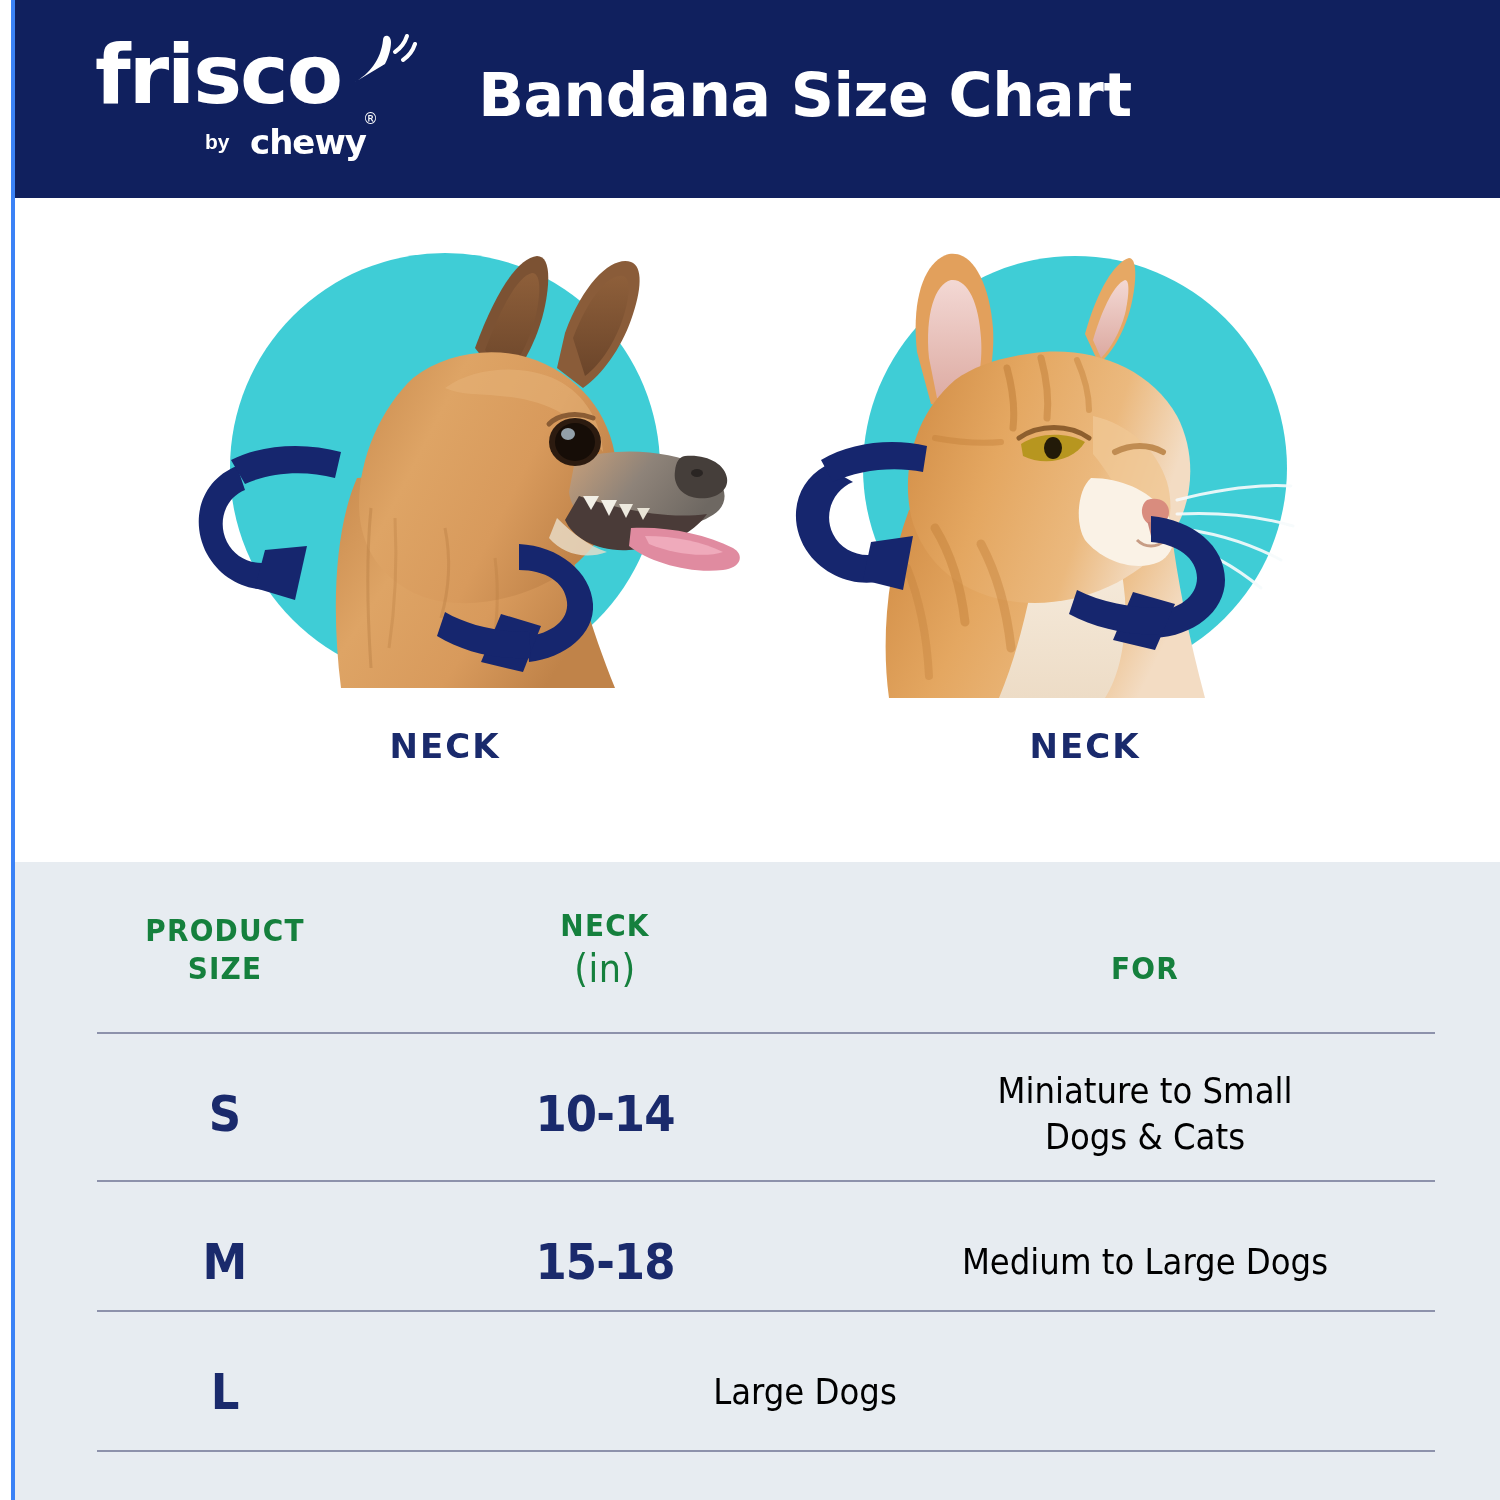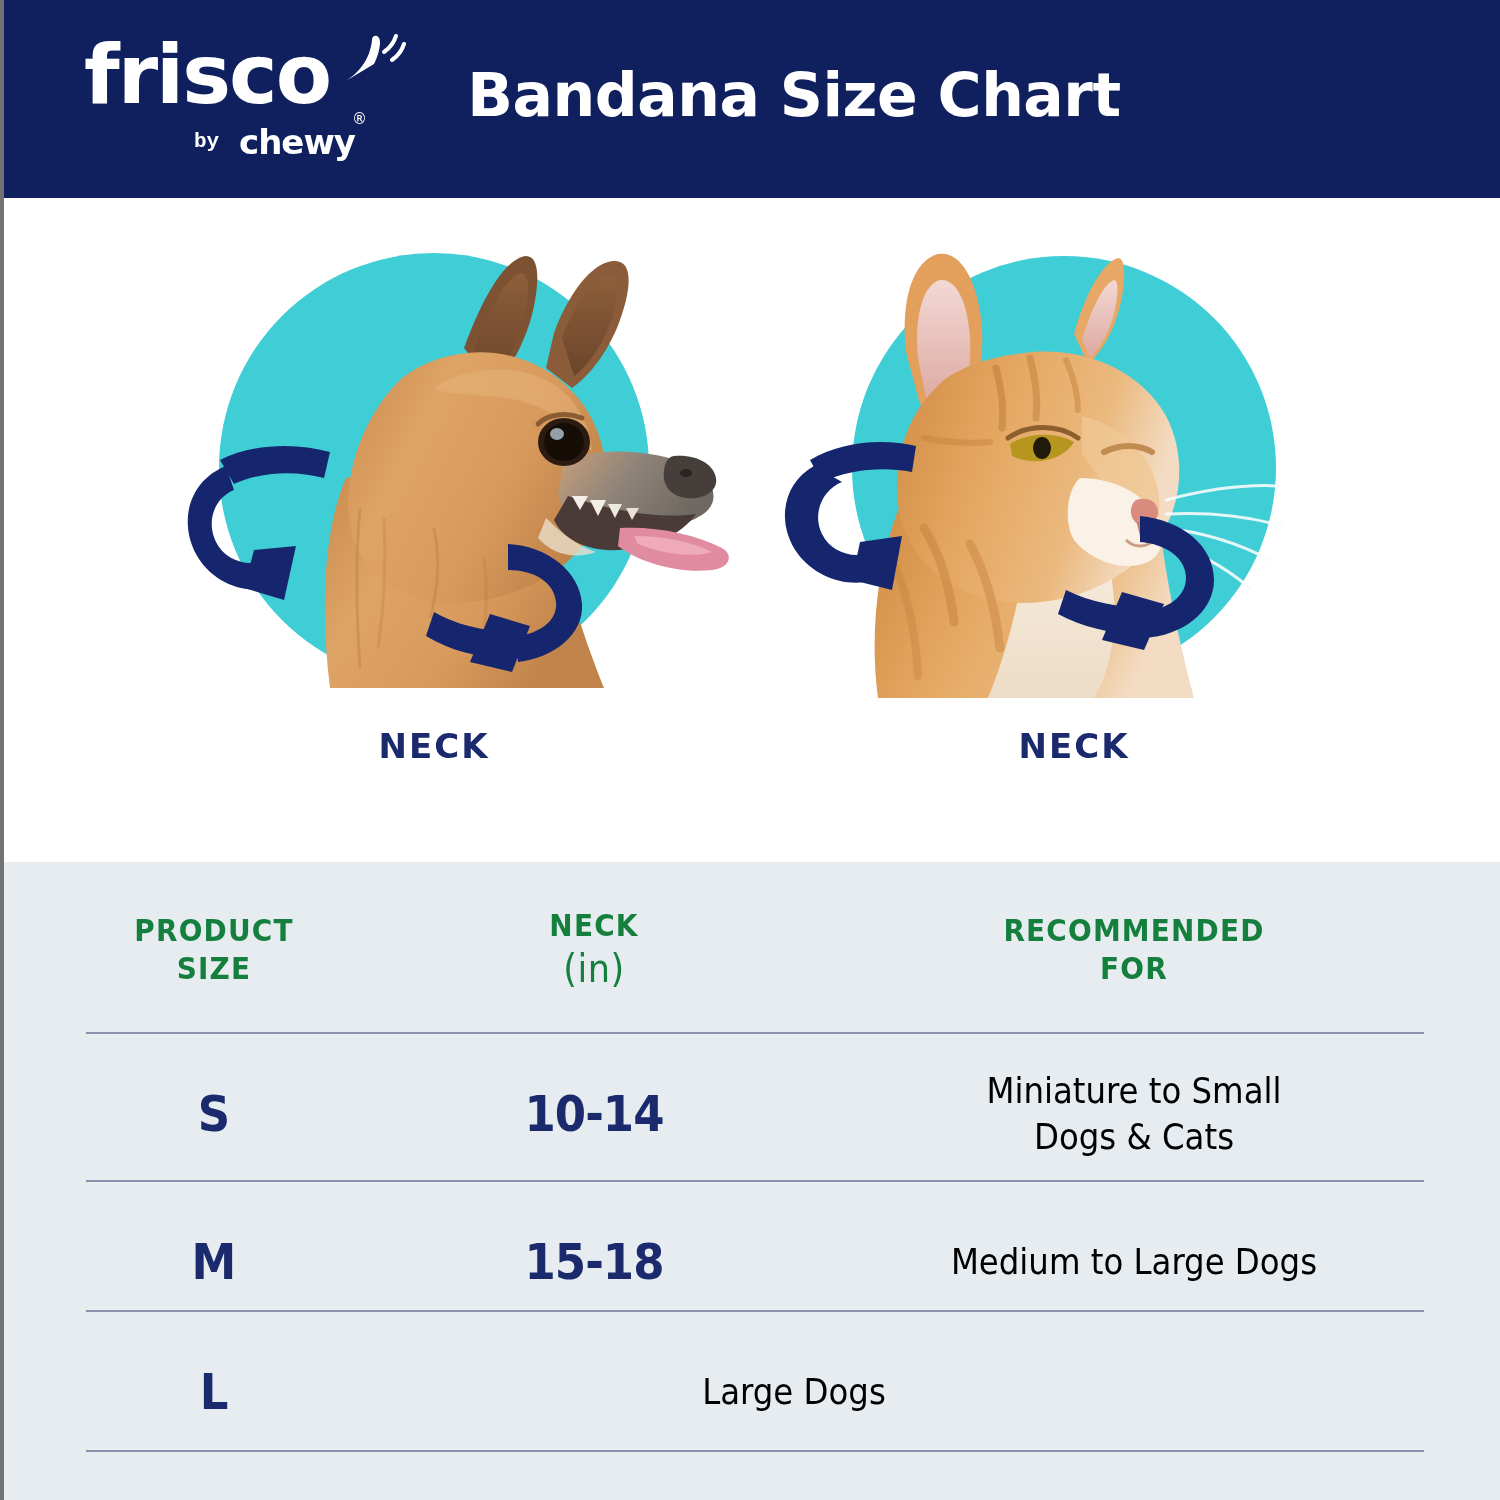--- a/index.html
+++ b/index.html
@@ -6,22 +6,23 @@
   html,body { width:1500px; height:1500px; }
   body {
     font-family: "Liberation Sans", sans-serif;
     background:#ffffff;
     position:relative;
     overflow:hidden;
   }
   #page {
     position:absolute; inset:0;
     background:#ffffff;
-    border-left:4px solid #737373;
+    border-left:4px solid #3b82f6;
     border-right:4px solid #f2f3f6;
+    margin-left:11px;
   }
 
   
   .header {
     position:absolute; left:0; top:0; width:1500px; height:198px;
     background:#10205E;
   }
   .logo {
     position:absolute; left:80px; top:34px; width:300px; height:140px;
   }
@@ -34,21 +35,21 @@
     color:#ffffff;
     line-height:1;
   }
   .logo-reg {
     position:absolute; left:268px; top:76px;
     font-size:15px; color:#ffffff; font-family:"DejaVu Sans", sans-serif;
   }
   .logo-tail { position:absolute; left:252px; top:-4px; }
   .logo-by {
     position:absolute; left:110px; top:96px;
-    font-family:Liberation Mono, monospace;
+    font-family:Liberation Sans, sans-serif;
     font-weight:bold; font-size:21px; color:#ffffff;
   }
   .logo-chewy {
     position:absolute; left:155px; top:88px;
     font-family:"DejaVu Sans", sans-serif;
     font-weight:bold; font-size:34px; letter-spacing:-1px;
     color:#ffffff;
   }
   .title {
     position:absolute; left:0; top:60px; width:1500px;
@@ -333,21 +334,21 @@
         </div>
       </div>
       <div class="cell c2">
         <div class="head-text">
           <span>NECK</span>
           <span class="head-sub">(in)</span>
         </div>
       </div>
       <div class="cell c3">
         <div class="head-text">
-          <span>RECOMMENDED</span><br>
+          <br>
           <span>FOR</span>
         </div>
       </div>
     </div>
 
     <div class="divider d1"></div>
 
     <div class="row data-row r1">
       <div class="cell c1 size-text">S</div>
       <div class="cell c2 neck-text">10-14</div>

